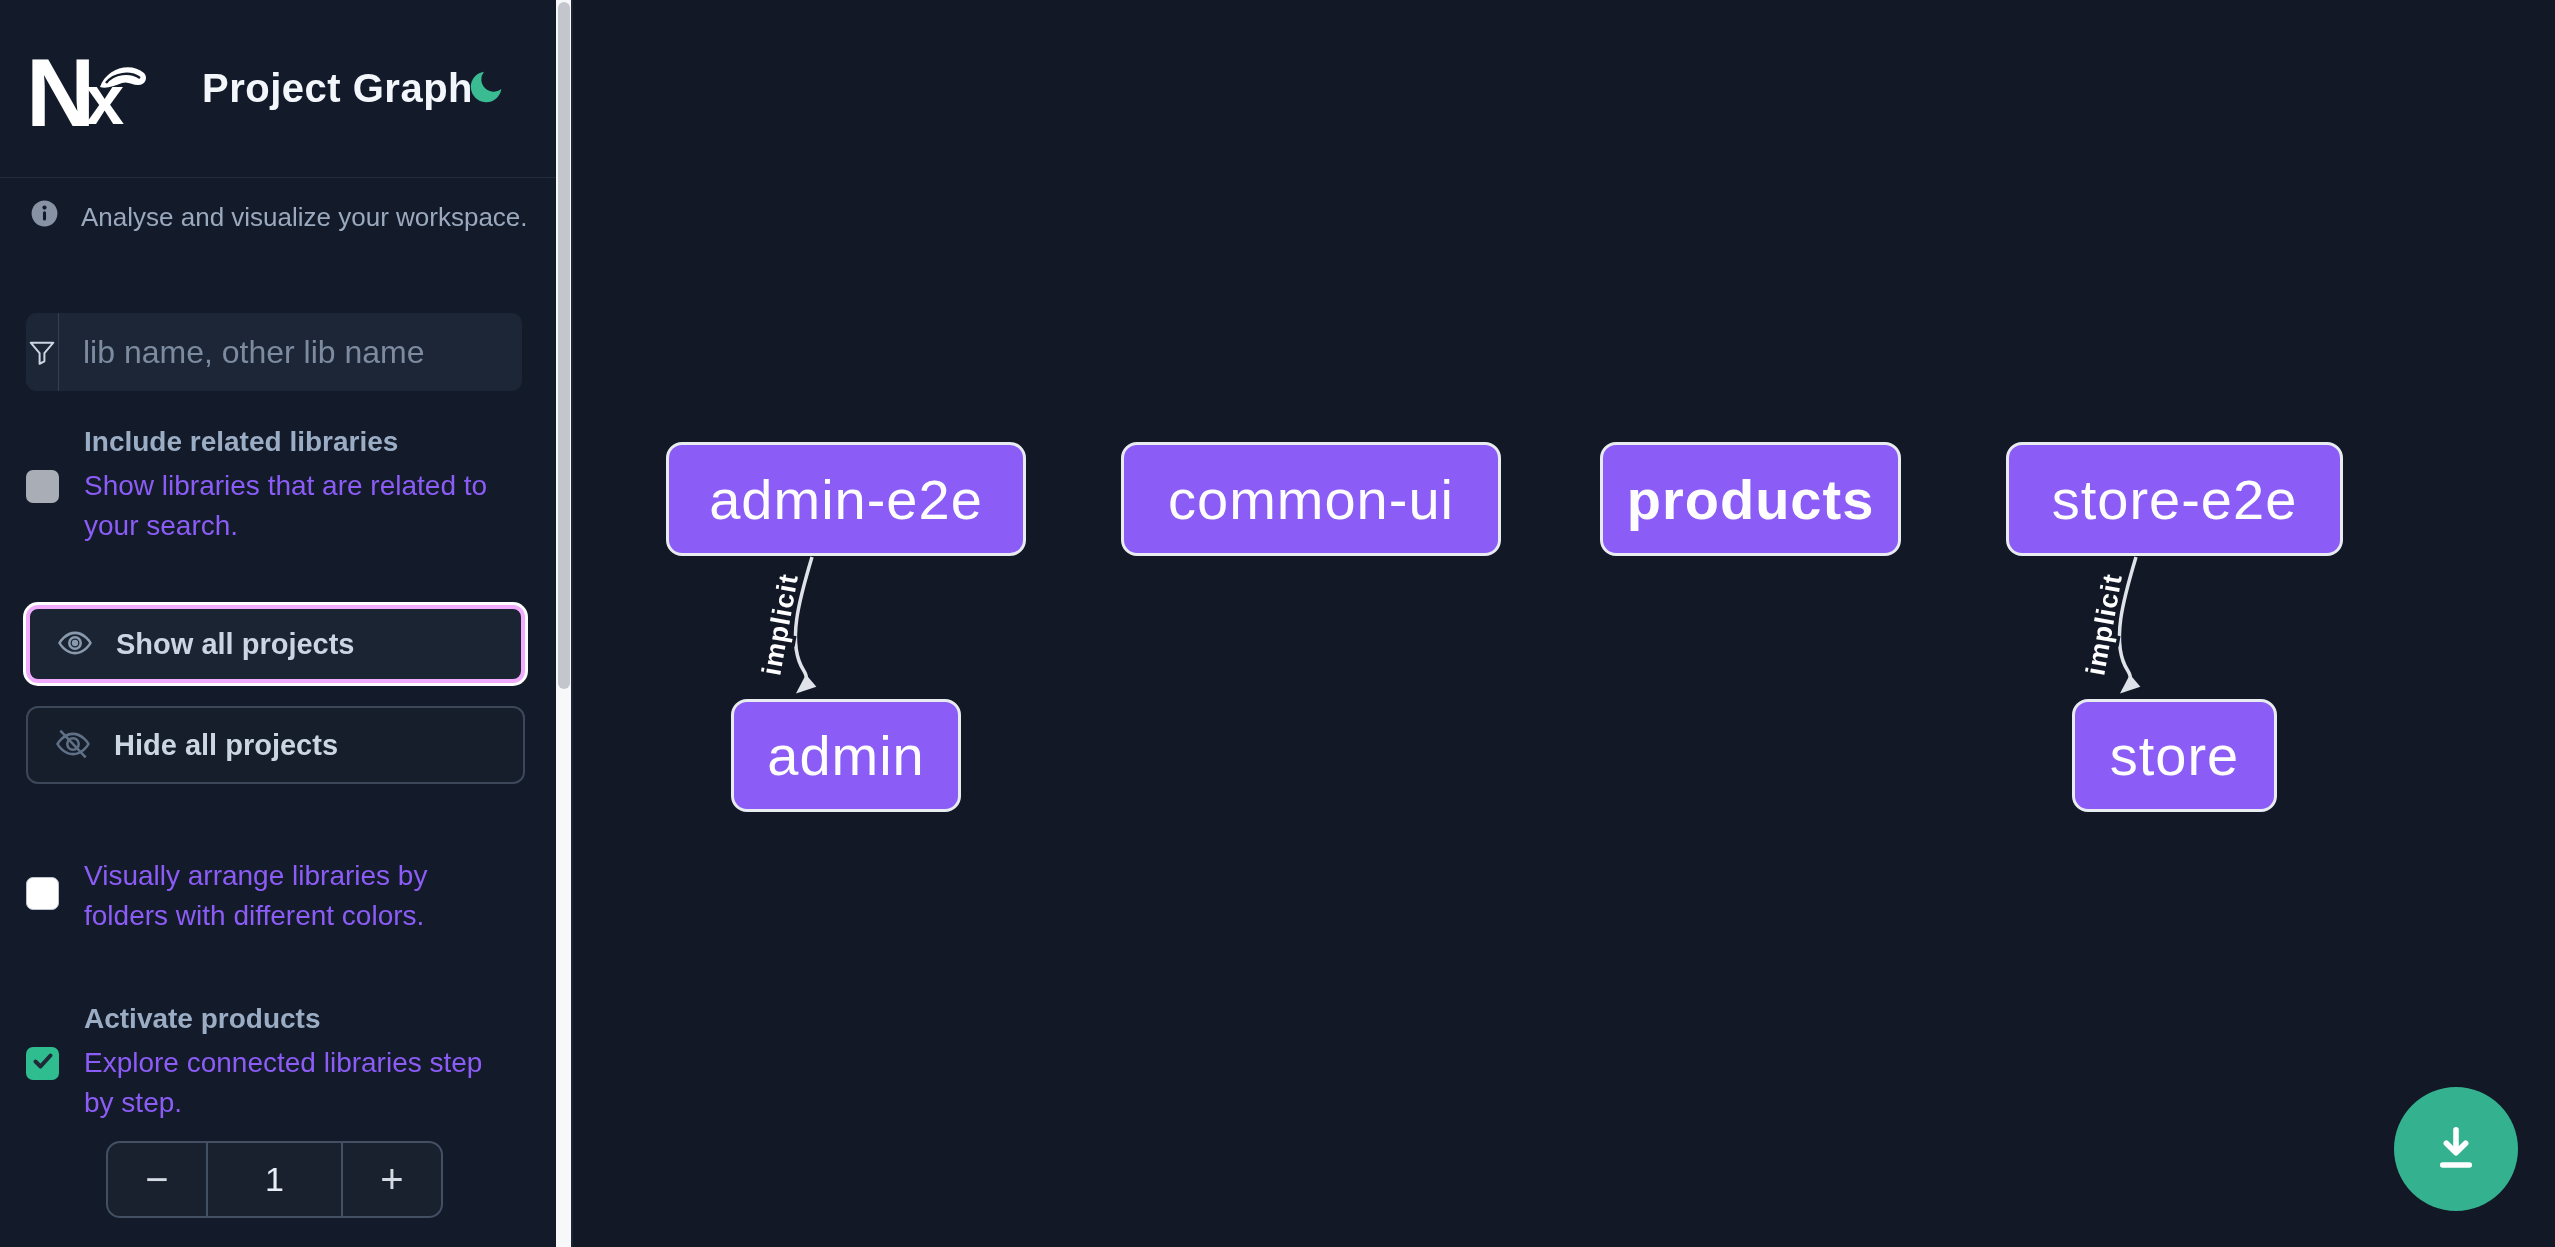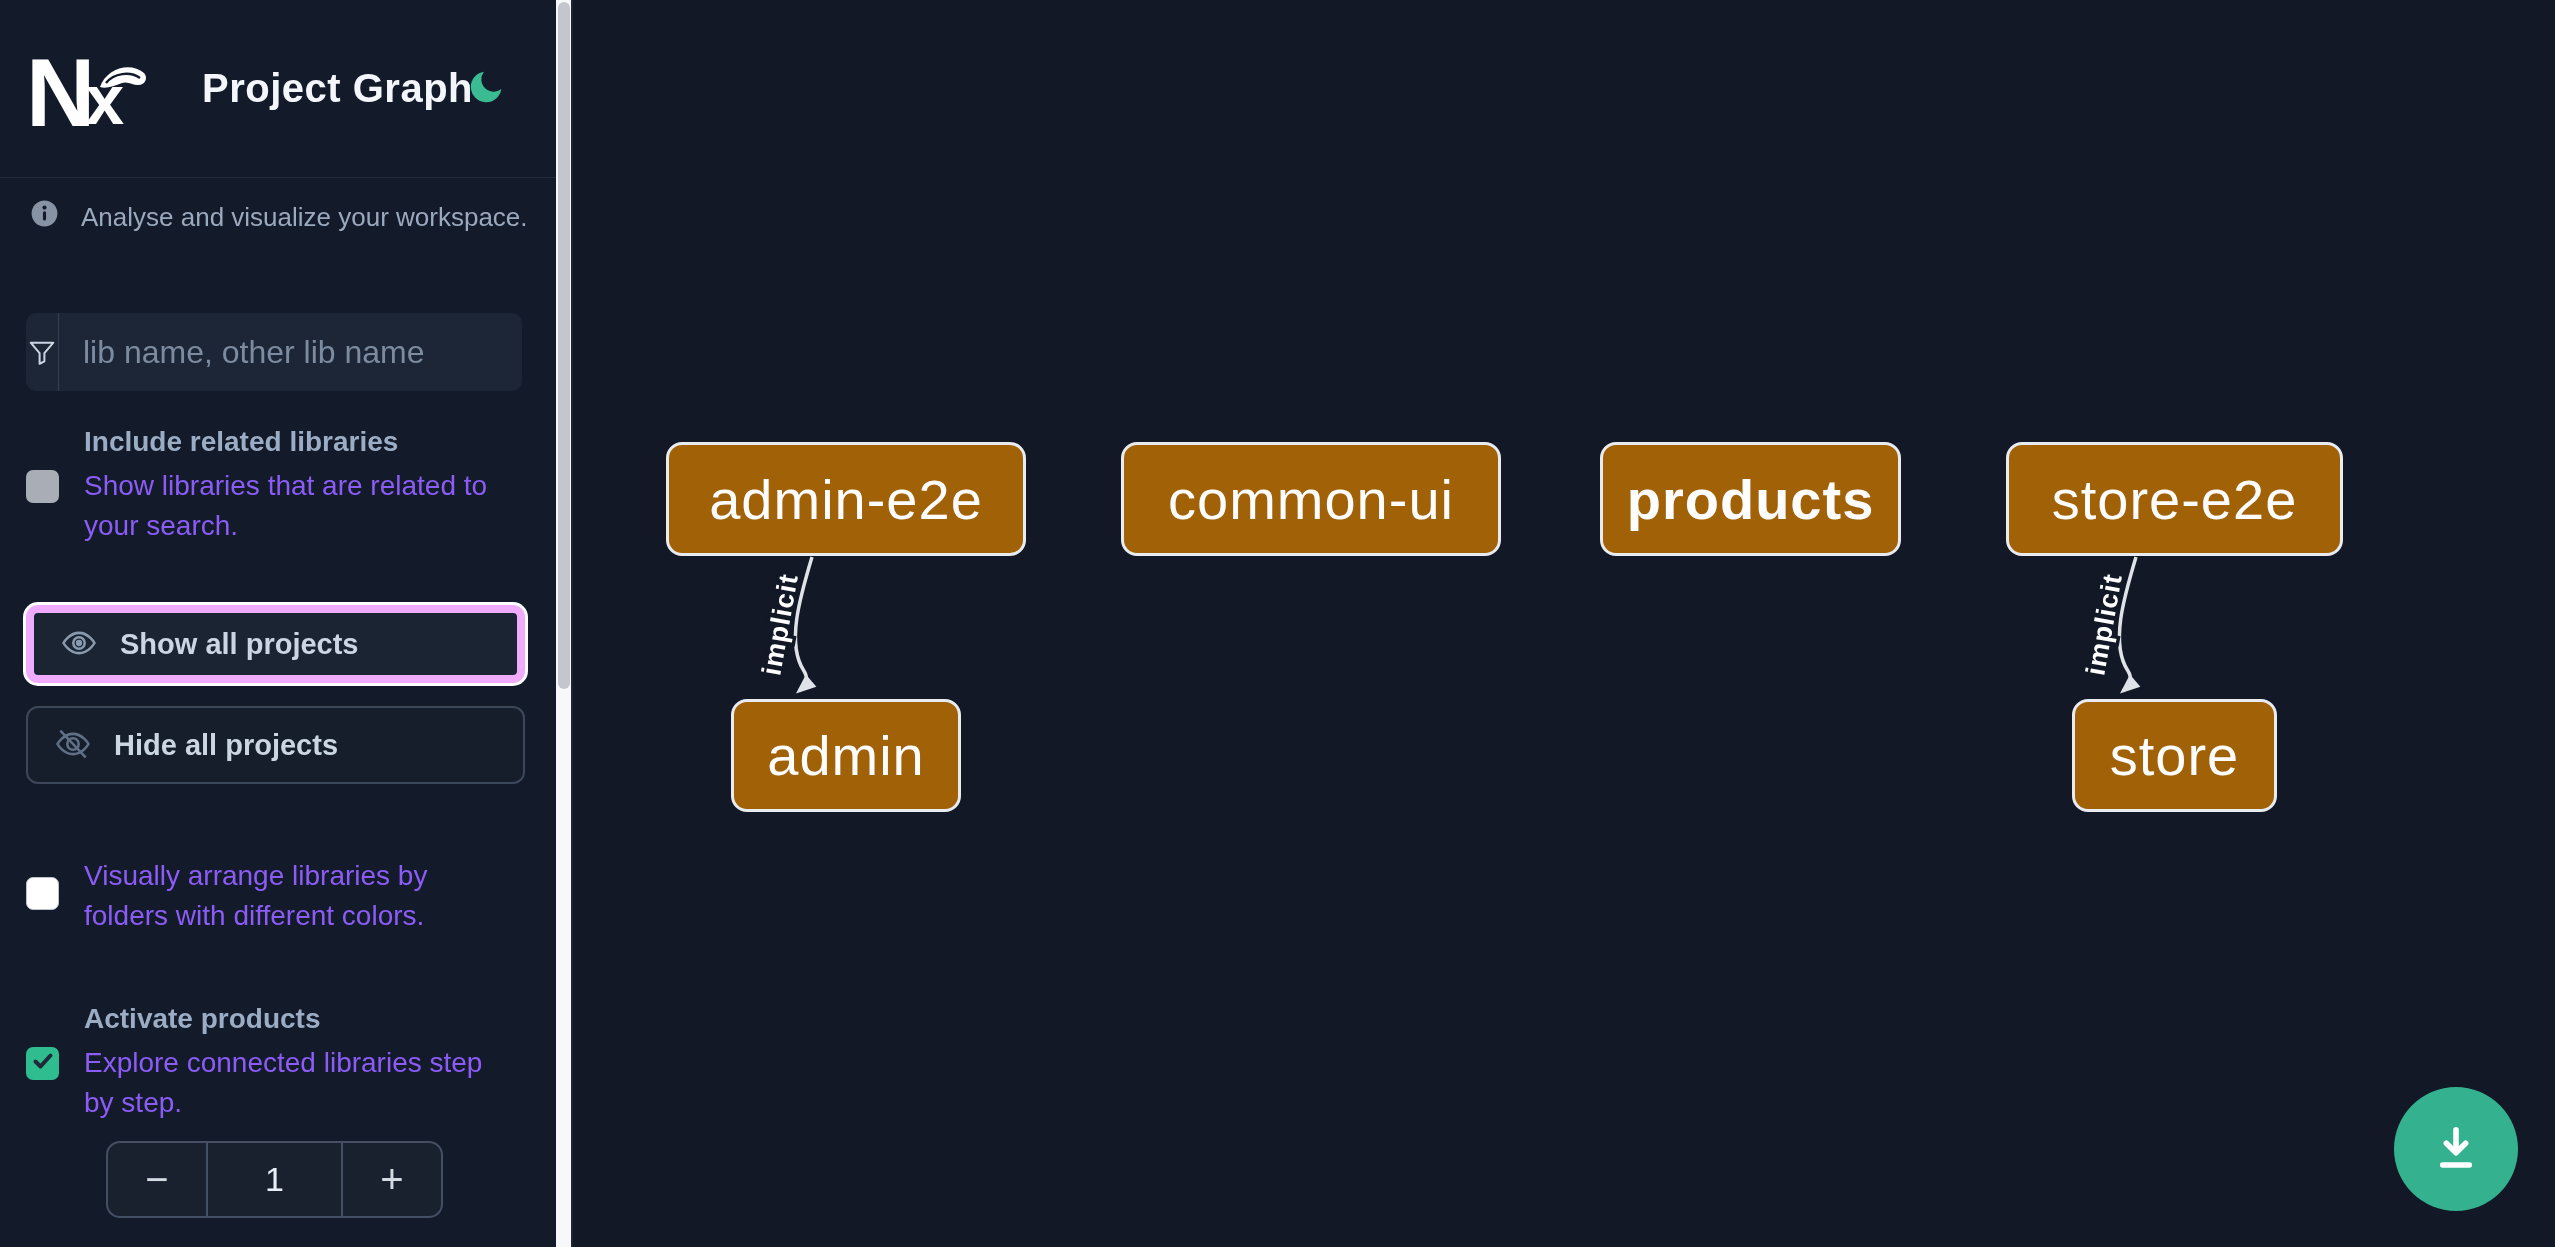--- a/index.html
+++ b/index.html
@@ -38,21 +38,21 @@
   .cb-white { background:#ffffff; border:1px solid #b9c2cd; }
   .cb-green { background:#2fbd8f; display:flex; align-items:center; justify-content:center; }
   .opt-label { color:#9badc4; font-size:28px; font-weight:700; line-height:34px; }
   .opt-desc { color:#8b5cf6; font-size:28px; line-height:40px; margin-top:7px; width:430px; }
   .opt-body { display:flex; flex-direction:column; }
 
   .sb-btn { position:absolute; left:26px; width:499px; height:78px; border-radius:12px;
             display:flex; align-items:center; gap:22px; padding-left:26px; cursor:pointer;
             background:#161e2c; border:2px solid #3c4859; }
   .sb-btn .lbl { color:#ccd6e3; font-size:29px; font-weight:600; }
-  .sb-btn.focused { background:#1b2433; border:8px solid #f0abfc; box-shadow:0 0 0 3px #ffffff; }
+  .sb-btn.focused { background:#1b2433; border:4px solid #f0abfc; box-shadow:0 0 0 3px #ffffff; }
 
   .stepper { position:absolute; left:106px; top:1141px; width:337px; height:77px;
              border:2px solid #434f63; border-radius:14px; background:#19212f;
              display:grid; grid-template-columns:98px 1fr 98px; }
   .stepper .cell { display:flex; align-items:center; justify-content:center; }
   .stepper .btn { color:#d4dae2; font-size:40px; font-weight:400; cursor:pointer;
                   background:none; border:none; width:100%; height:100%; font-family:"Liberation Sans",sans-serif; }
   .stepper .val { color:#e8eef5; font-size:34px; border-left:2px solid #434f63; border-right:2px solid #434f63; }
 
   
@@ -61,21 +61,21 @@
                   background:#c3c7cd; border-radius:7px; }
 
   
   .main { position:absolute; left:571px; top:0; width:1984px; height:1247px;
           background:#121826; border-left:2px solid #1d2534; }
   .edges-svg { position:absolute; left:0; top:0; width:2555px; height:1247px; pointer-events:none; }
   .edge-path { fill:none; stroke:#dfe3e9; stroke-width:3.5; pointer-events:stroke; }
   .edge-label { fill:#ffffff; font-size:27px; font-weight:600; text-anchor:middle;
                 paint-order:stroke; stroke:#121826; stroke-width:7px; letter-spacing:1px;
                 font-family:"Liberation Sans",sans-serif; }
-  .gnode { position:absolute; background:#a16207; border:3px solid #e8ecf1; border-radius:16px;
+  .gnode { position:absolute; background:#8b5cf6; border:3px solid #e8ecf1; border-radius:16px;
            color:#fdfdfe; font-size:56px; letter-spacing:1px; display:flex; align-items:center;
            justify-content:center; cursor:pointer; }
 
   .fab { position:absolute; left:2394px; top:1087px; width:124px; height:124px; border-radius:50%;
          background:#34b290; border:none; display:flex; align-items:center; justify-content:center;
          cursor:pointer; }
 </style>
 </head>
 <body>
 

